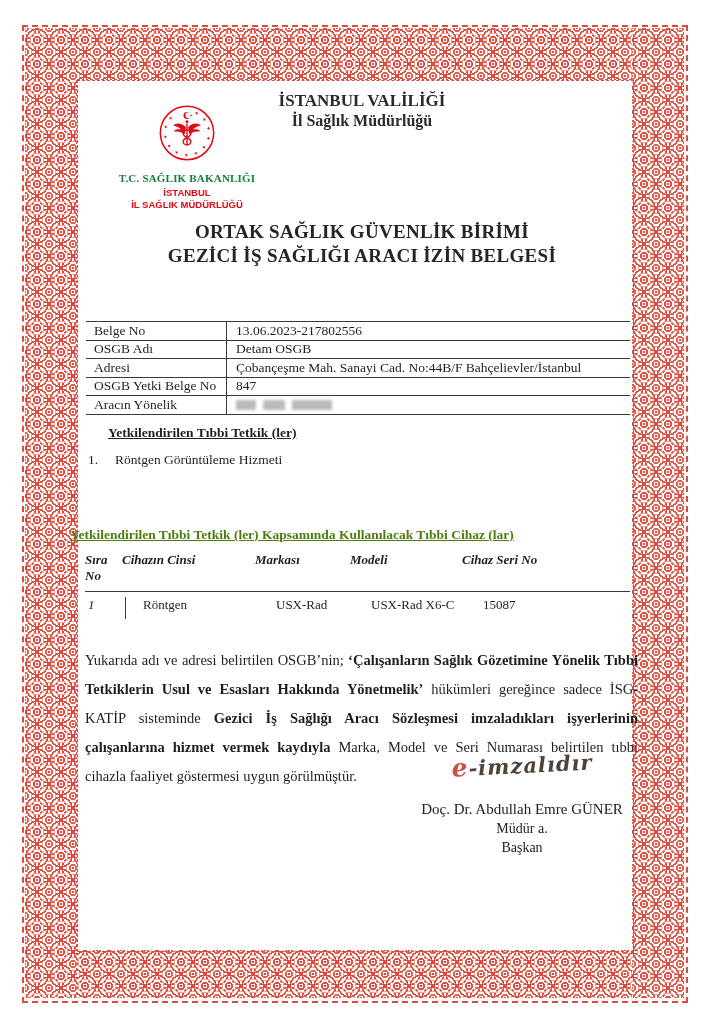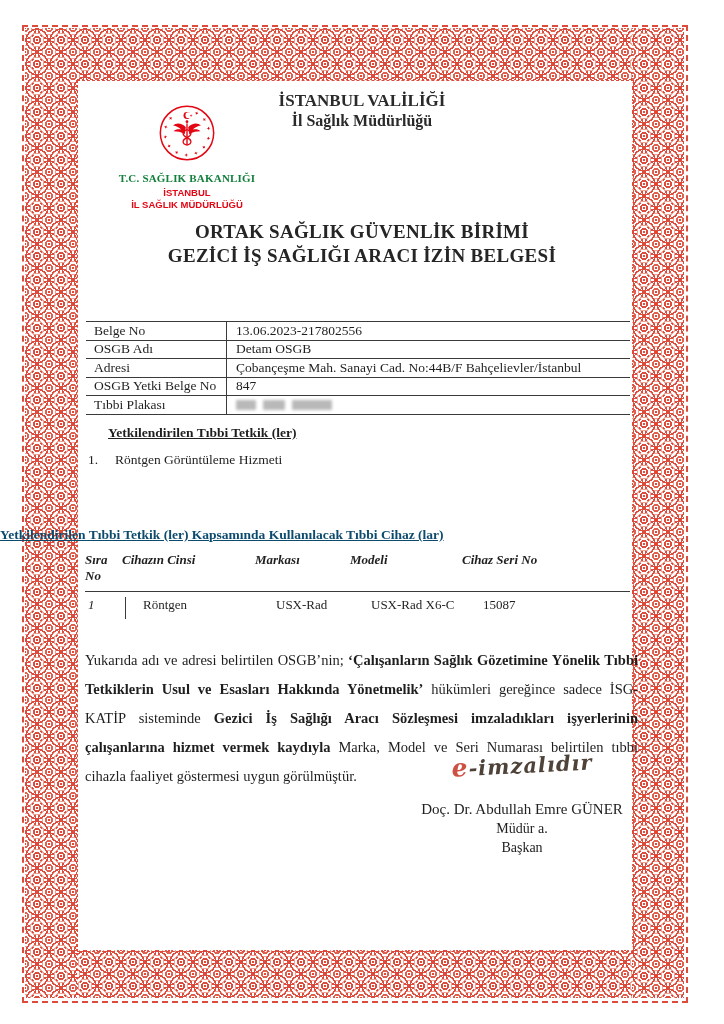--- a/index.html
+++ b/index.html
@@ -53,22 +53,22 @@
   .redacted.r1{width:20px}.redacted.r2{width:22px}.redacted.r3{width:40px}
 
   
   .tests-heading{position:absolute;left:108px;top:425px;font-weight:bold;font-size:13.5px;
                  text-decoration:underline;color:#1f1f1f;}
   .tests-list{position:absolute;left:88px;top:452px;font-size:13.5px;color:#1f1f1f;}
   .test-item{display:flex;}
   .test-no{width:27px;}
 
   
-  .devices-heading{position:absolute;left:0;top:527px;width:584px;
-                   font-weight:bold;font-size:13.5px;color:#0c4a6e;}
+  .devices-heading{position:absolute;left:0;top:527px;width:584px;text-align:center;
+                   font-weight:bold;font-size:13.5px;color:#4d7c0f;}
   .devices-heading span{text-decoration:underline;}
   .device-table{position:absolute;left:85px;top:552px;width:545px;font-size:13px;color:#1f1f1f;}
   .dt-header{display:flex;font-weight:bold;font-style:italic;border-bottom:1.4px solid #3a3a3a;
              padding-bottom:7px;min-height:30px;}
   .dt-row{display:flex;padding-top:5px;height:22px;}
   .c-sira{flex:0 0 37px;width:37px;}
   .c-cins{flex:0 0 133px;width:133px;}
   .c-marka{flex:0 0 95px;width:95px;}
   .c-model{flex:0 0 112px;width:112px;}
   .c-seri{flex:1;}
@@ -162,21 +162,21 @@
       </div>
       <div class="info-row">
         <div class="info-label">Adresi</div>
         <div class="info-value">Çobançeşme Mah. Sanayi Cad. No:44B/F Bahçelievler/İstanbul</div>
       </div>
       <div class="info-row">
         <div class="info-label">OSGB Yetki Belge No</div>
         <div class="info-value">847</div>
       </div>
       <div class="info-row">
-        <div class="info-label">Tıbbi Plakası</div>
+        <div class="info-label">Aracın Yönelik</div>
         <div class="info-value">
           <span class="redacted r1"></span>
           <span class="redacted r2"></span>
           <span class="redacted r3"></span>
         </div>
       </div>
     </div>
 
   <div class="tests-heading">Yetkilendirilen Tıbbi Tetkik (ler)</div>
   <div class="tests-list">

